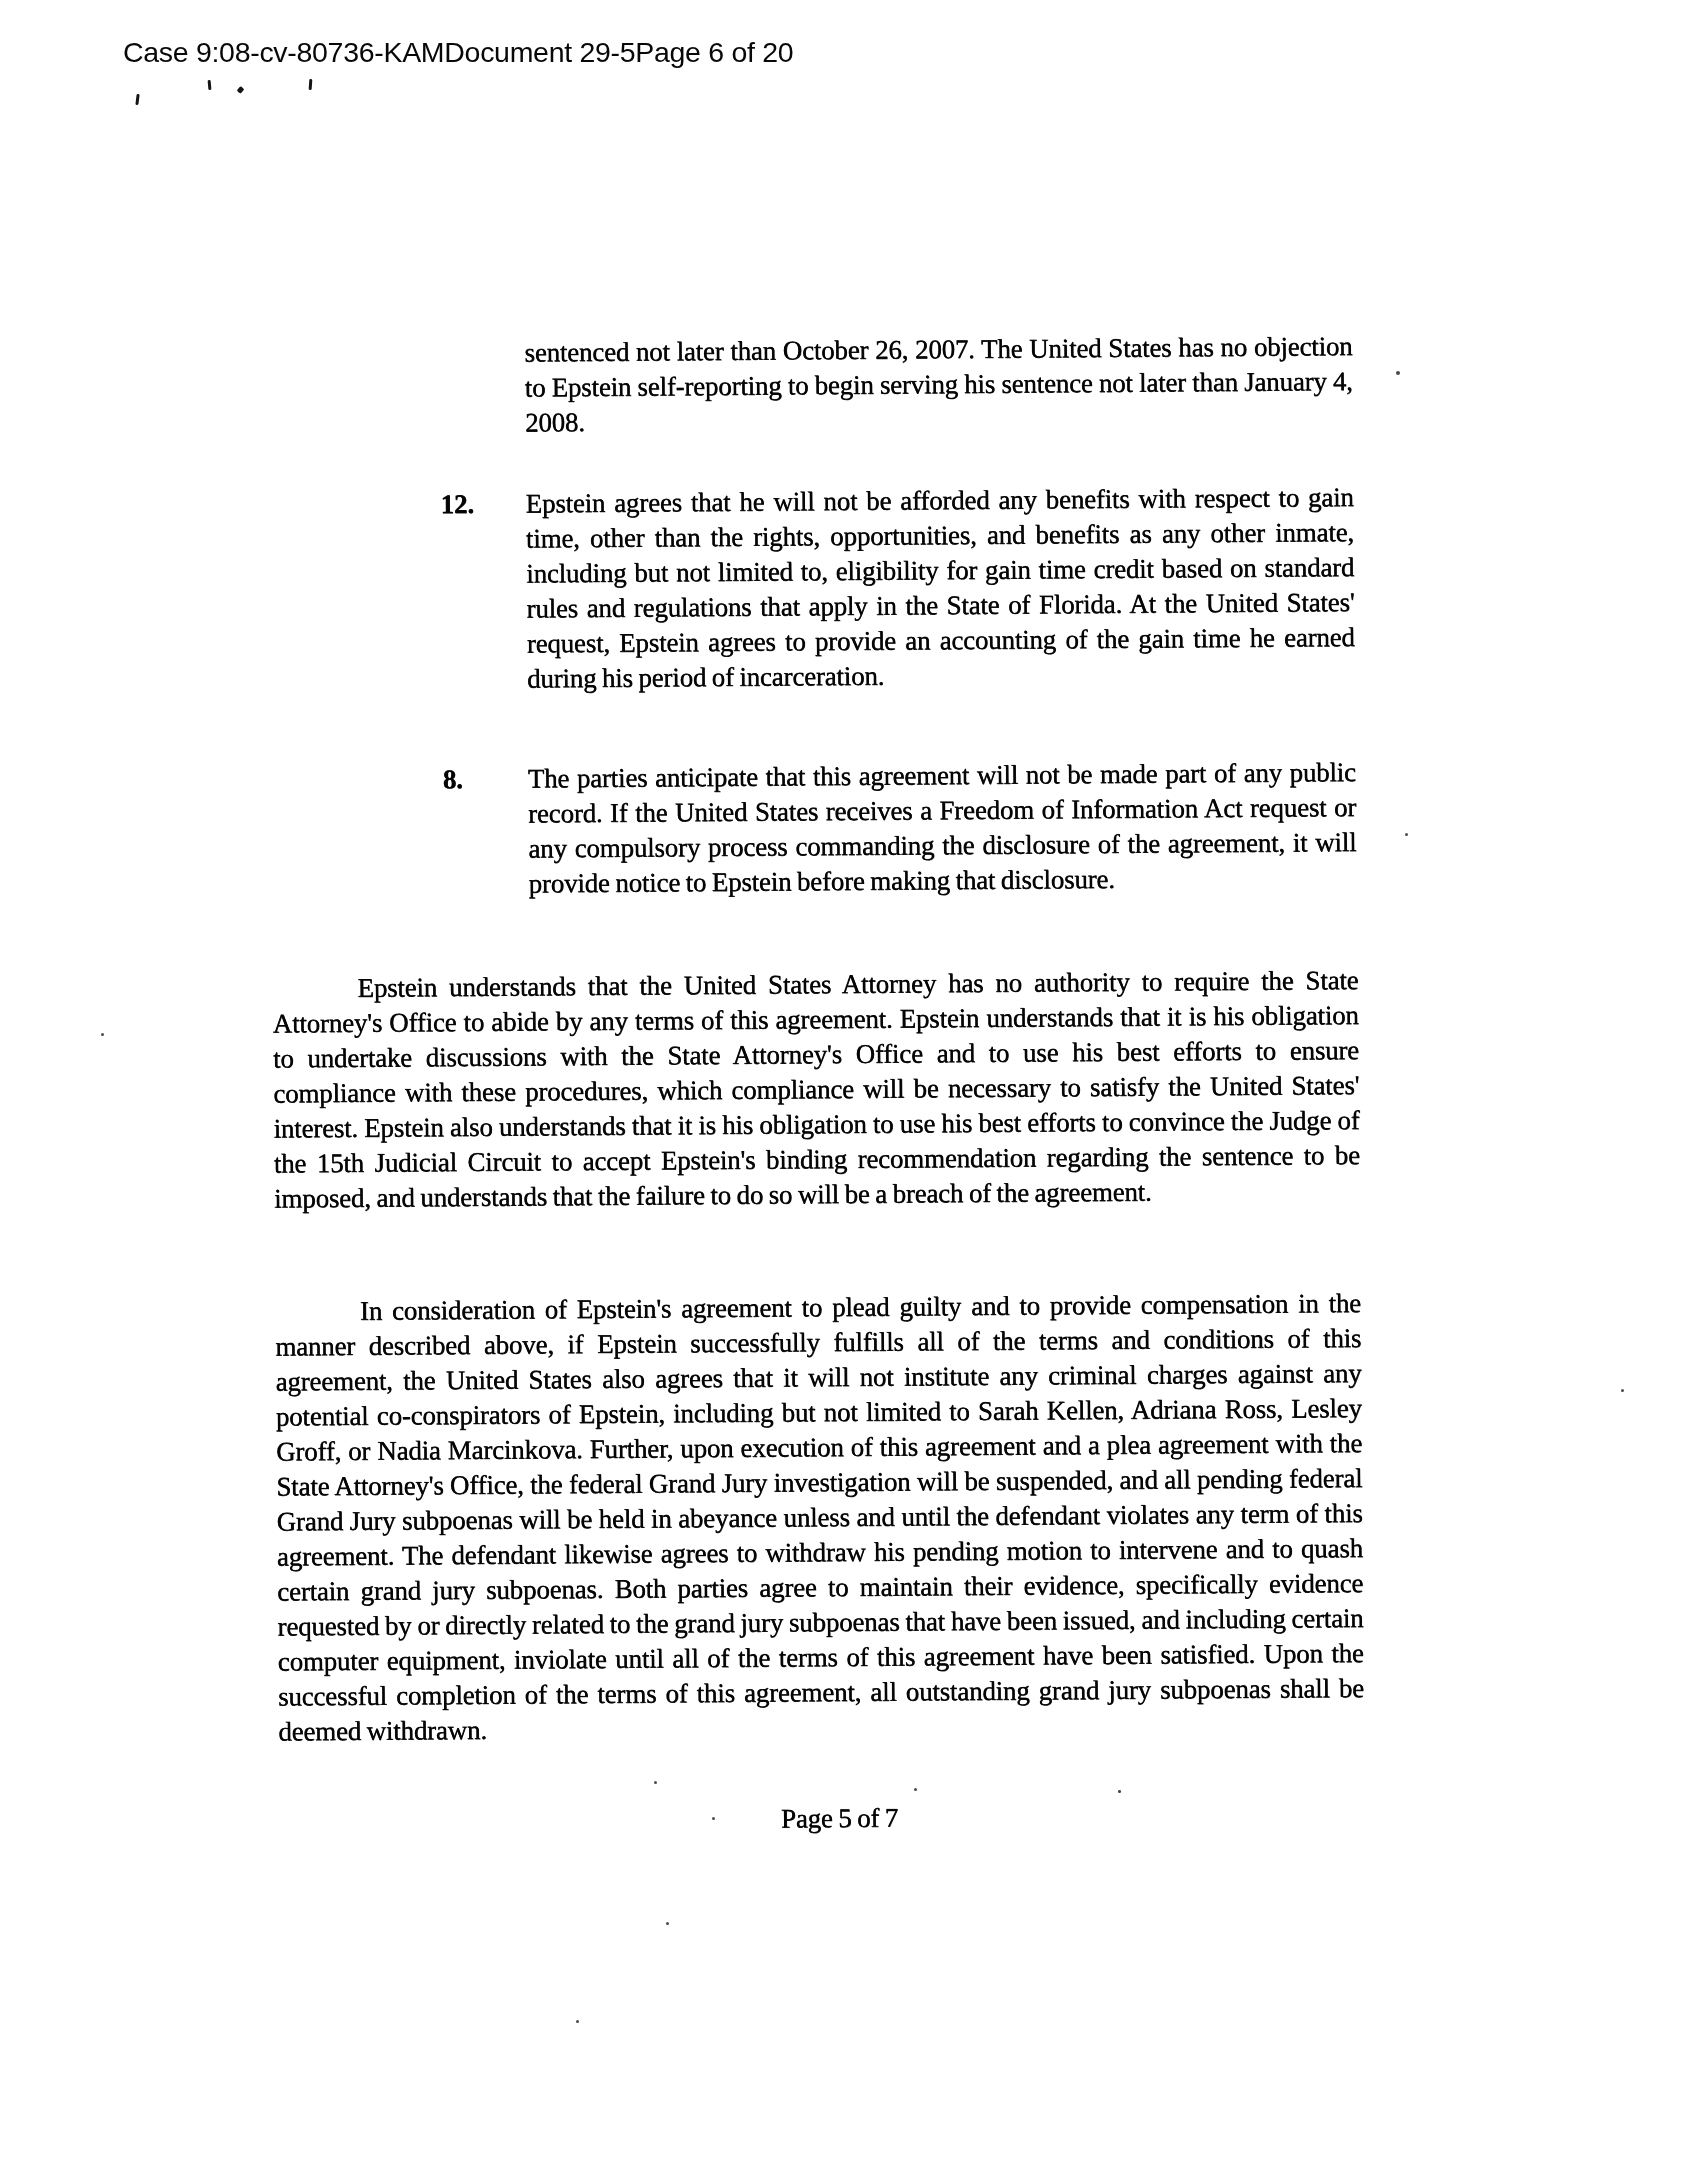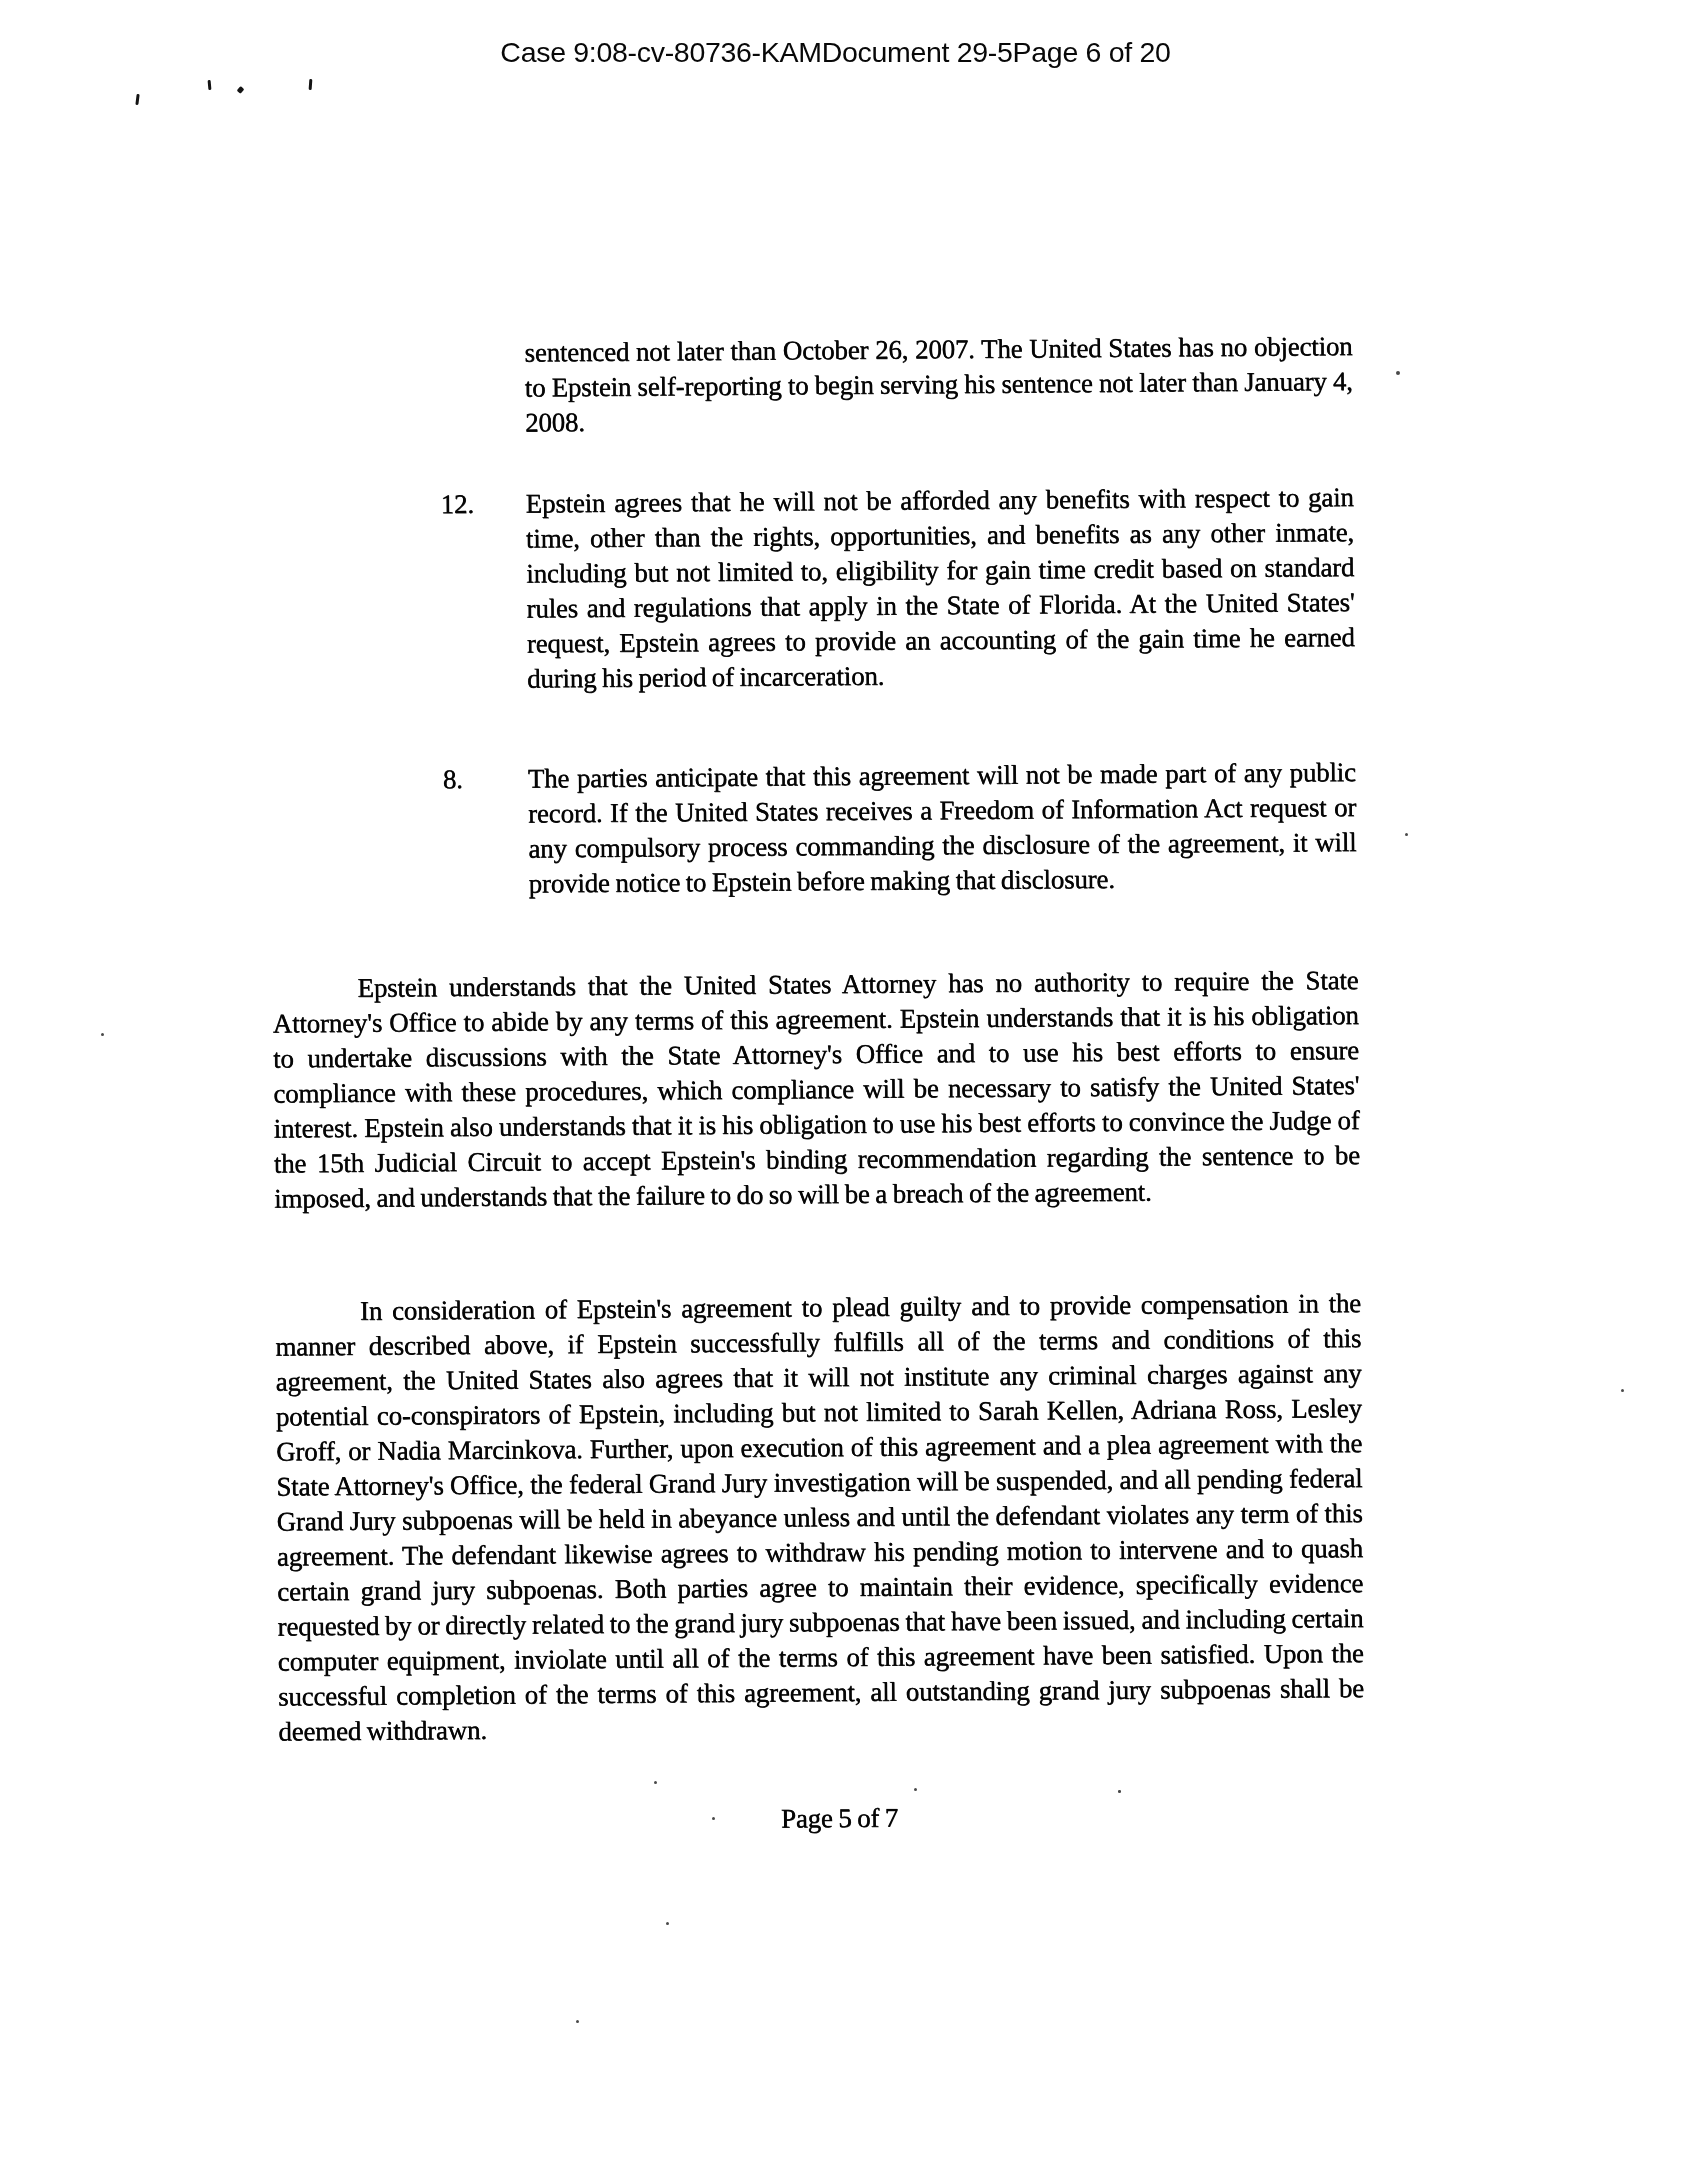--- a/index.html
+++ b/index.html
@@ -20,21 +20,21 @@
     color: #0a0a0a;
   }
 
   
   .stamp {
     position: absolute;
     left: 123px;
     top: 36px;
     width: 1425px;
     display: flex;
-    justify-content: center;
+    justify-content: flex-start;
     font-family: "Liberation Sans", sans-serif;
     font-size: 28.5px;
     letter-spacing: -0.3px;
     white-space: nowrap;
     color: #080808;
   }
 
   
   .scan {
     position: absolute;
@@ -61,20 +61,21 @@
 
   .item {
     position: absolute;
     left: 445px;
     width: 913px;
   }
   .item .num {
     position: absolute;
     left: 0;
     top: 0;
+    font-weight: bold;
   }
   .item .itxt {
     margin-left: 85px;
     text-align: justify;
   }
   .item-12 { top: 484px; }
   .item-13 { top: 759px; }
 
   .full {
     position: absolute;

